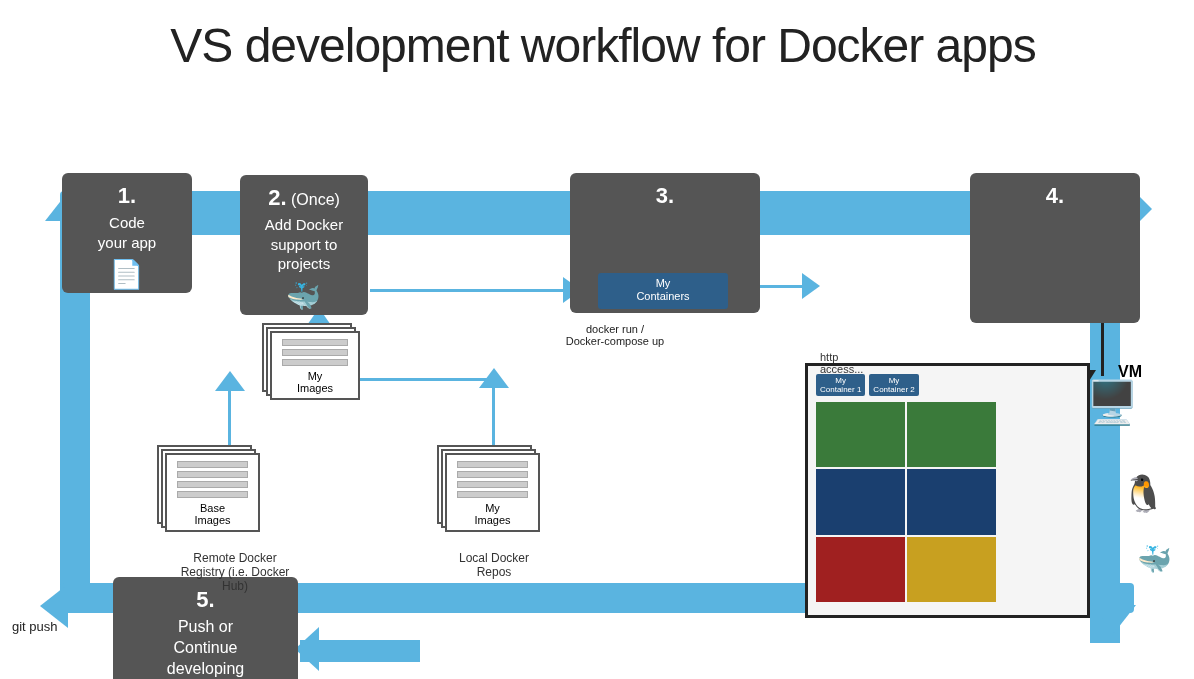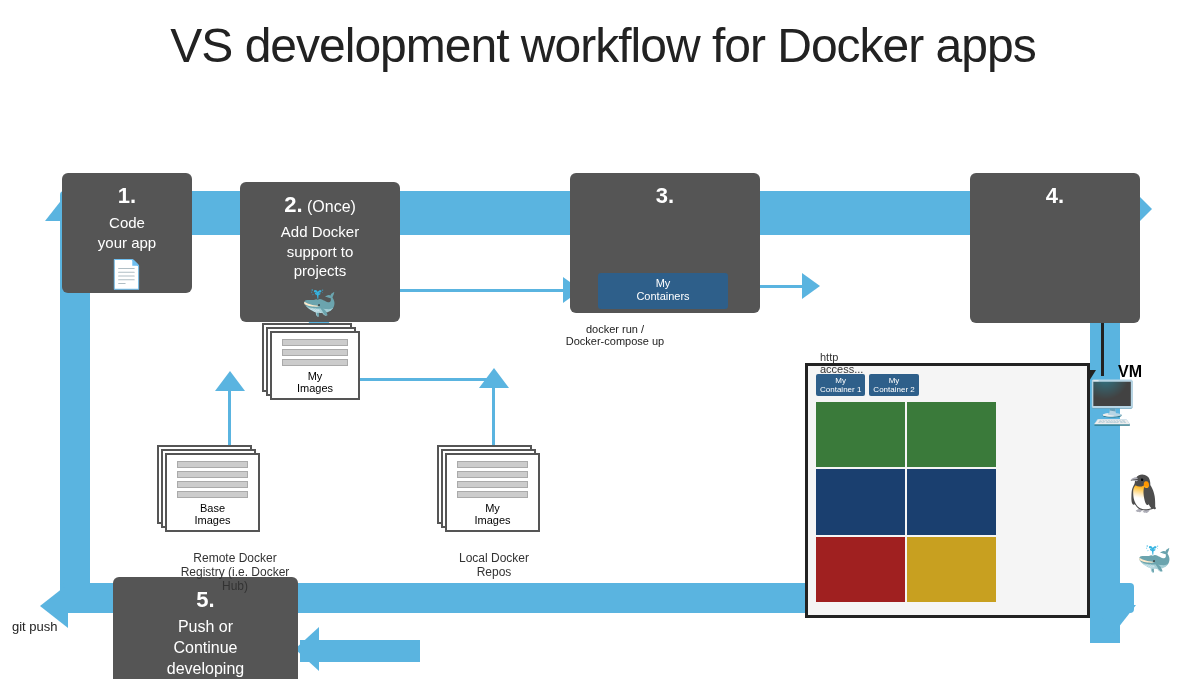--- a/index.html
+++ b/index.html
@@ -84,22 +84,22 @@
     .box1 {
       left: 62px;
       top: 90px;
       width: 130px;
       height: 120px;
     }
 
     
     .box2 {
       left: 240px;
-      top: 99px;
-      width: 160px;
+      top: 92px;
+      width: 128px;
       height: 140px;
     }
 
     
     .box3 {
       left: 570px;
       top: 90px;
       width: 190px;
       height: 140px;
     }

